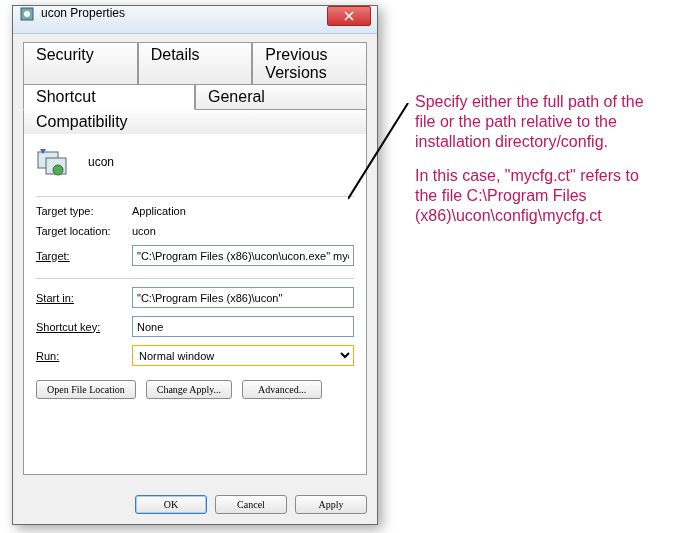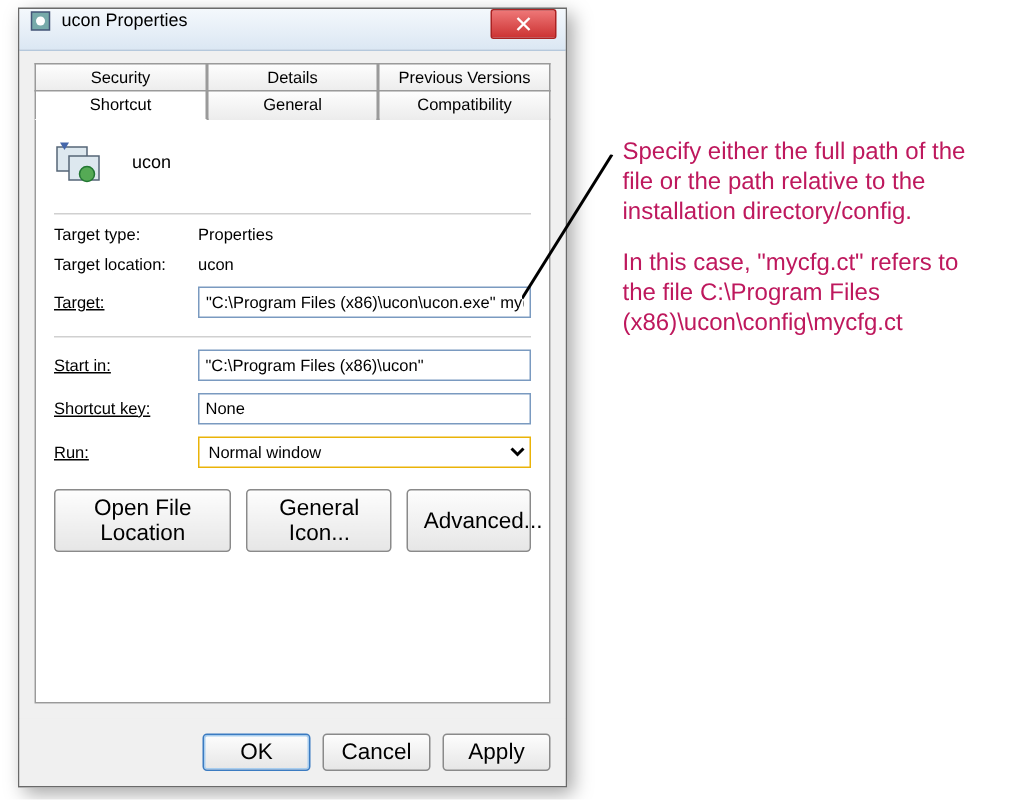--- a/index.html
+++ b/index.html
@@ -61,23 +61,23 @@
       flex-direction: column;
     }
     .tabs {
       display: flex;
       flex-wrap: wrap;
       margin-bottom: 0;
     }
     .tab {
       border: 1px solid #9a9a9a;
       background: linear-gradient(#fdfdfd, #ececec);
-      padding: 3px 0;
-      font-size: 11px;
-      text-align: center;
+      padding: 3px 12px;
+      font-size: 16px;
+      text-align: left;
       position: relative;
       cursor: pointer;
       border-bottom: none;
       flex: 1 1 33%;
     }
     .tab.row2 { margin-top: -1px; }
     .tab.active {
       background: #fff;
       border-bottom: 1px solid #fff;
       z-index: 2;
@@ -140,22 +140,22 @@
     .btn-row {
       display: flex;
       gap: 10px;
       margin-top: 6px;
     }
     .btn {
       border: 1px solid #8a8a8a;
       background: linear-gradient(#fdfdfd, #e6e6e6);
       border-radius: 3px;
       padding: 3px 10px;
-      font-size: 15px;
-      font-family: Liberation Sans, sans-serif;
+      font-size: 10px;
+      font-family: Liberation Serif, serif;
       cursor: pointer;
       min-width: 80px;
     }
     .btn.primary {
       border: 1px solid #3b7bc1;
       box-shadow: 0 0 0 1px #a8cdee inset;
     }
     .footer {
       background: #f0f0f0;
       padding: 10px;
@@ -224,21 +224,21 @@
             <path d="M4 3 L10 3 L7 8 Z" fill="#46a"></path>
           </svg>
         </span>
         <span>ucon</span>
       </div>
 
       <hr class="hr">
 
       <div class="field-row">
         <span class="field-label">Target type:</span>
-        <span class="field-value">Properties</span>
+        <span class="field-value">Application</span>
       </div>
       <div class="field-row">
         <span class="field-label">Target location:</span>
         <span class="field-value">ucon</span>
       </div>
       <div class="field-row">
         <span class="field-label underline">Target:</span>
         <input class="input" type="text" value="&quot;C:\Program Files (x86)\ucon\ucon.exe&quot; mycfg.ct" style="">
       </div>
 
@@ -254,21 +254,21 @@
       </div>
       <div class="field-row">
         <span class="field-label underline">Run:</span>
         <select class="select">
           <option>Normal window</option>
         </select>
       </div>
 
       <div class="btn-row">
         <button class="btn">Open File Location</button>
-        <button class="btn">General Icon...</button>
+        <button class="btn">Change Apply...</button>
         <button class="btn">Advanced...</button>
       </div>
     </div>
   </div>
 
   <div class="footer">
     <button class="btn primary">OK</button>
     <button class="btn">Cancel</button>
     <button class="btn">Apply</button>
   </div>

